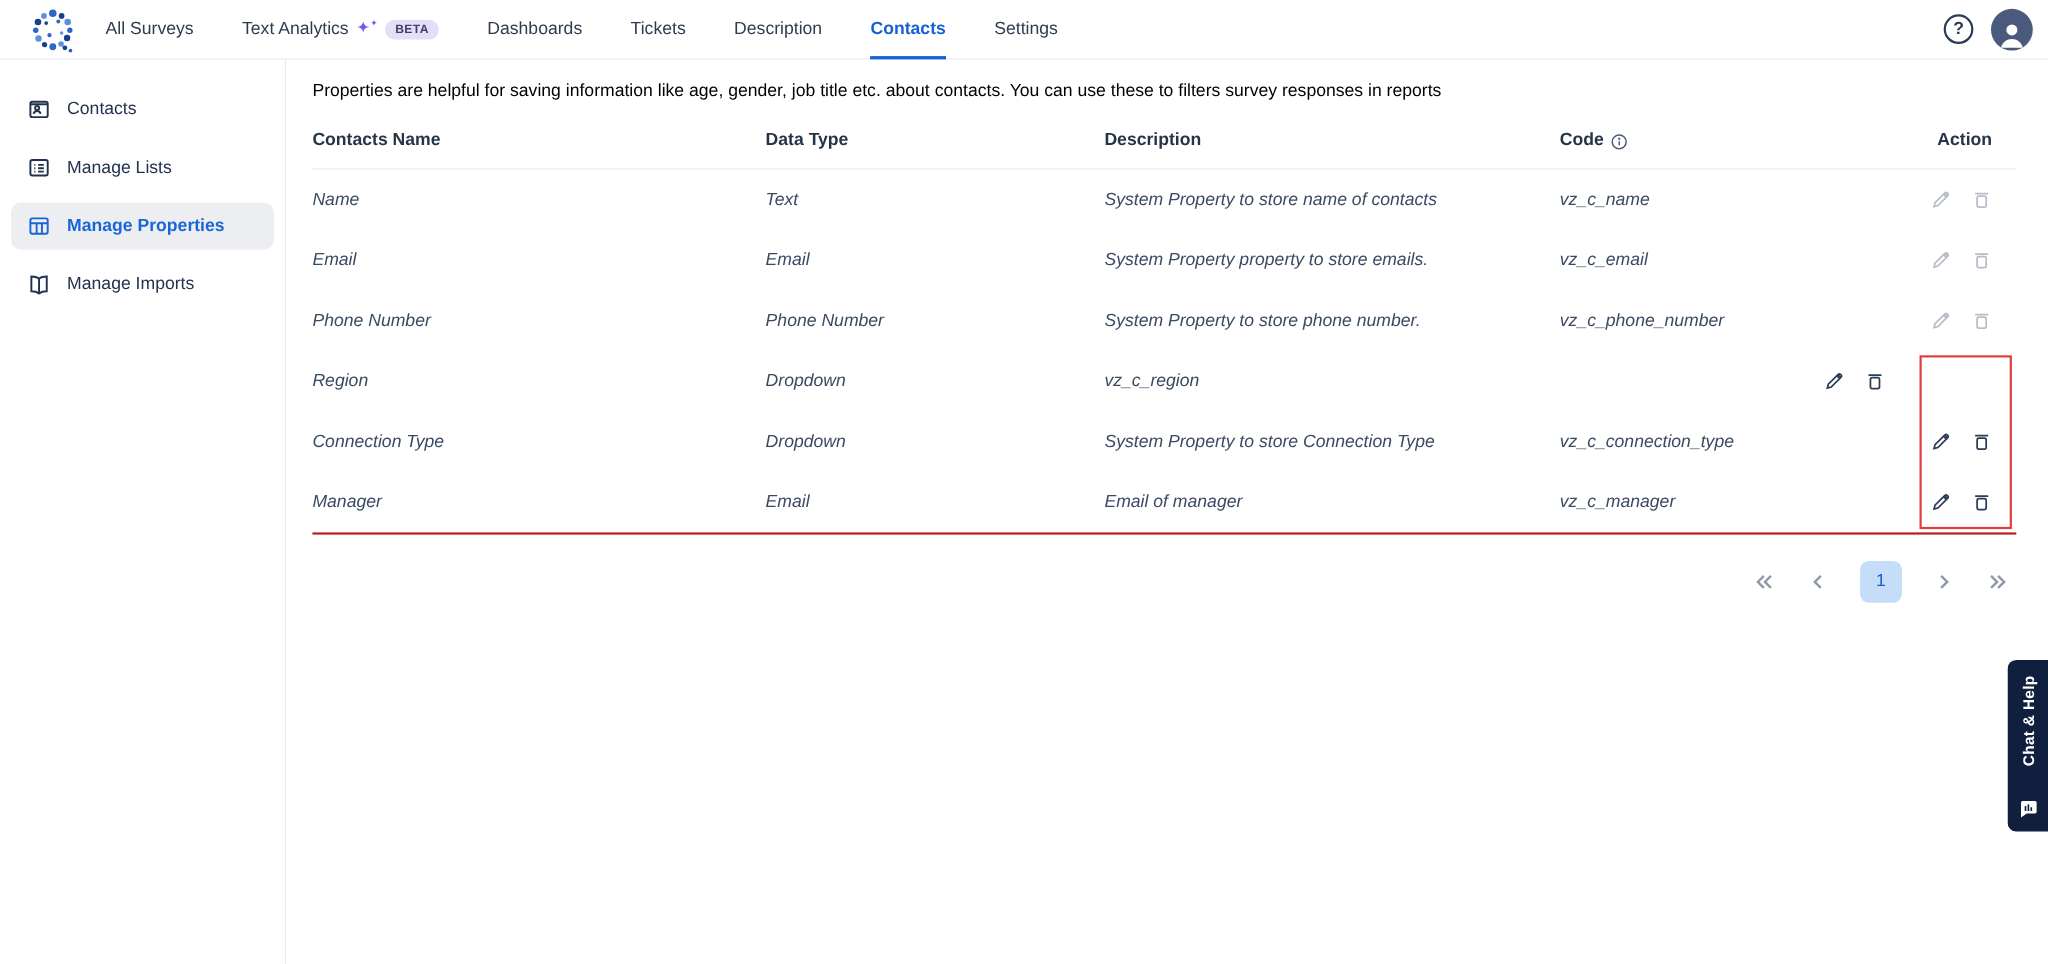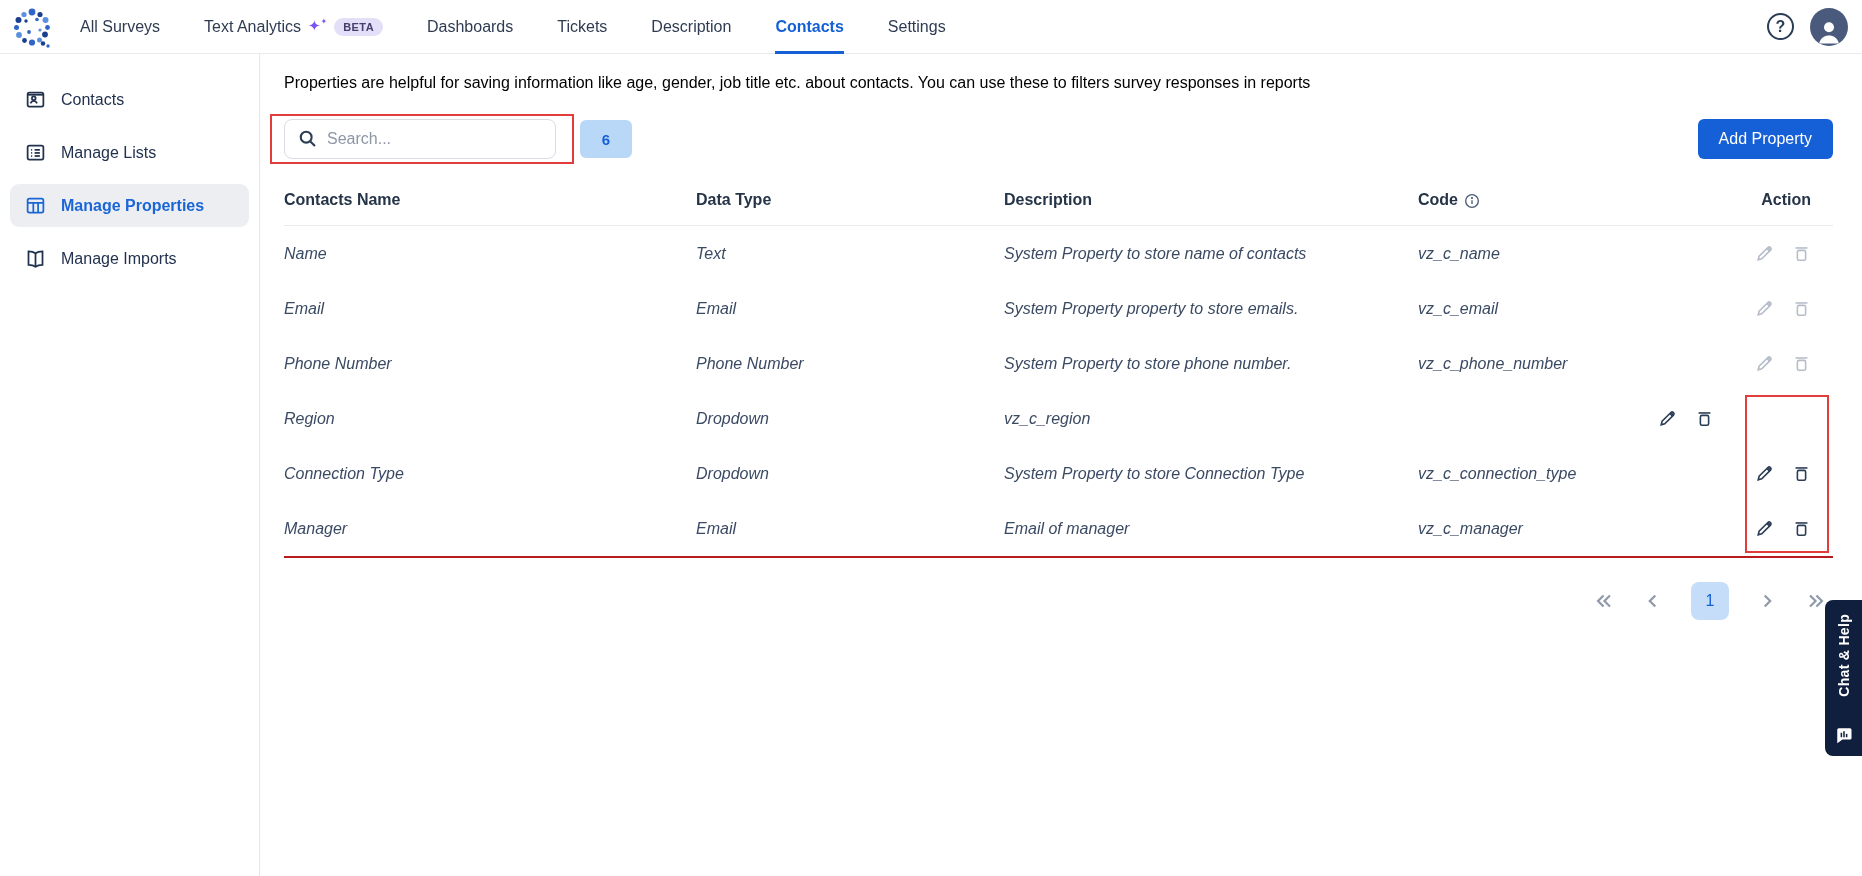--- a/index.html
+++ b/index.html
@@ -1,21 +1,21 @@
 <!DOCTYPE html>
 <html><head>
 <meta charset="utf-8">
 <style>
   * { margin:0; padding:0; box-sizing:border-box; }
   html,body { width:1862px; height:876px; overflow:hidden; background:#fff;
     font-family:"Liberation Sans","DejaVu Sans",sans-serif; color:#2e3b52; }
 
   
   .navbar { position:fixed; top:0; left:0; right:0; height:54px; background:#fff;
-    border-bottom:1px solid #e8eaee; display:flex; align-items:center; z-index:30; }
+    border-bottom:1px solid #e8eaee; display:flex; align-items:center; z-index:30;padding-left:16px; }
   .logo { width:44px; height:44px; margin-left:10px; flex:0 0 auto; }
   .nav-list { display:flex; gap:44px; margin-left:26px; height:54px; }
   .nav-item { display:flex; align-items:center; gap:7px; height:54px; font-size:16px;
     color:#2e3b52; cursor:pointer; border-bottom:3px solid transparent; padding-top:3px; }
   .nav-item.active { color:#1560d6; font-weight:700; border-bottom-color:#1560d6; }
   .sparkle { color:#7c55f0; font-size:15px; line-height:1; position:relative; top:-1px; }
   .sparkle small { font-size:8px; vertical-align:top; }
   .beta-badge { background:#e3dff8; color:#45406b; font-size:11px; font-weight:700;
     padding:3px 9px; border-radius:10px; letter-spacing:.4px; }
   .nav-right { margin-left:auto; display:flex; align-items:center; gap:16px; padding-right:14px; }
@@ -187,32 +187,20 @@
       <path d="M12 6c-2-1.6-4.5-2.2-8-2.2v15.4c3.5 0 6 .6 8 2.2 2-1.6 4.5-2.2 8-2.2V3.8c-3.5 0-6 .6-8 2.2z"></path>
       <line x1="12" y1="6" x2="12" y2="21"></line>
     </svg>
     <span>Manage Imports</span>
   </div>
 </aside>
 
 <main class="main">
   <p class="desc">Properties are helpful for saving information like age, gender, job title etc. about contacts. You can use these to filters survey responses in reports</p>
 
-  <div class="toolbar">
-    <div class="search-wrap">
-      <div class="annot annot-search"></div>
-      <svg class="search-icon" viewBox="0 0 24 24" fill="none" stroke="currentColor" stroke-width="2.4">
-        <circle cx="10.5" cy="10.5" r="6.2"></circle>
-        <line x1="15.3" y1="15.3" x2="20.5" y2="20.5"></line>
-      </svg>
-      <input class="search-input" type="text" placeholder="Search..." style="">
-    </div>
-    <div class="count-badge">6</div>
-    <button class="add-btn">Add Property</button>
-  </div>
 
   <div class="table-wrap">
     <div class="t-grid t-head">
       <div>Contacts Name</div>
       <div>Data Type</div>
       <div>Description</div>
       <div class="code-h">
         <span>Code</span>
         <svg class="info-icon" viewBox="0 0 24 24" fill="none" stroke="currentColor" stroke-width="2">
           <circle cx="12" cy="12" r="9.5"></circle>

